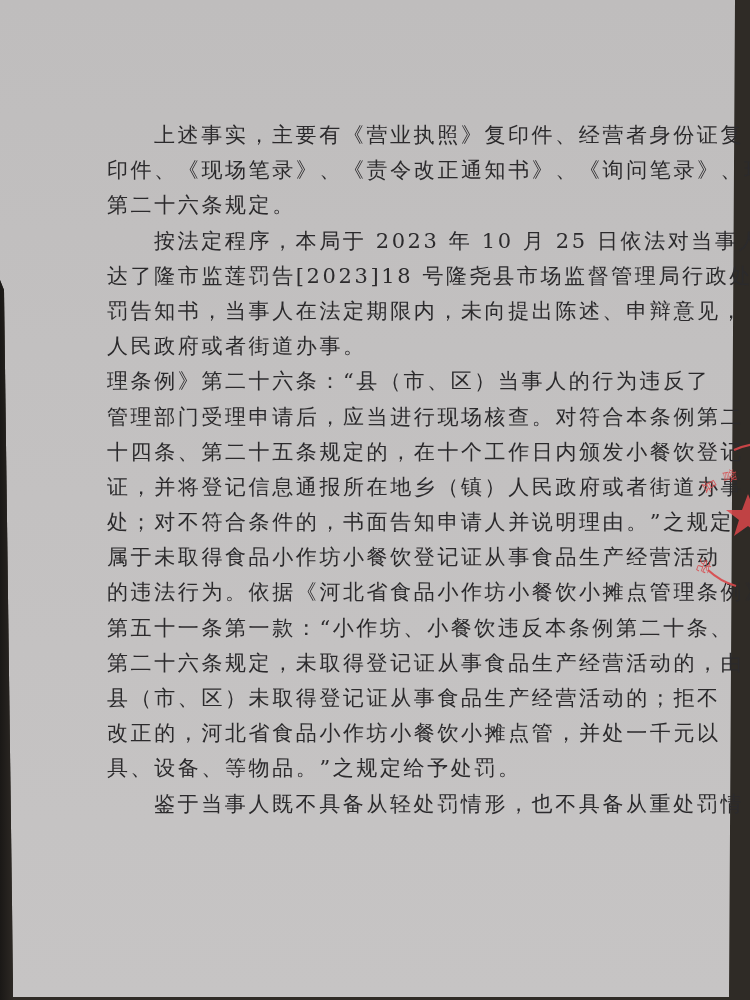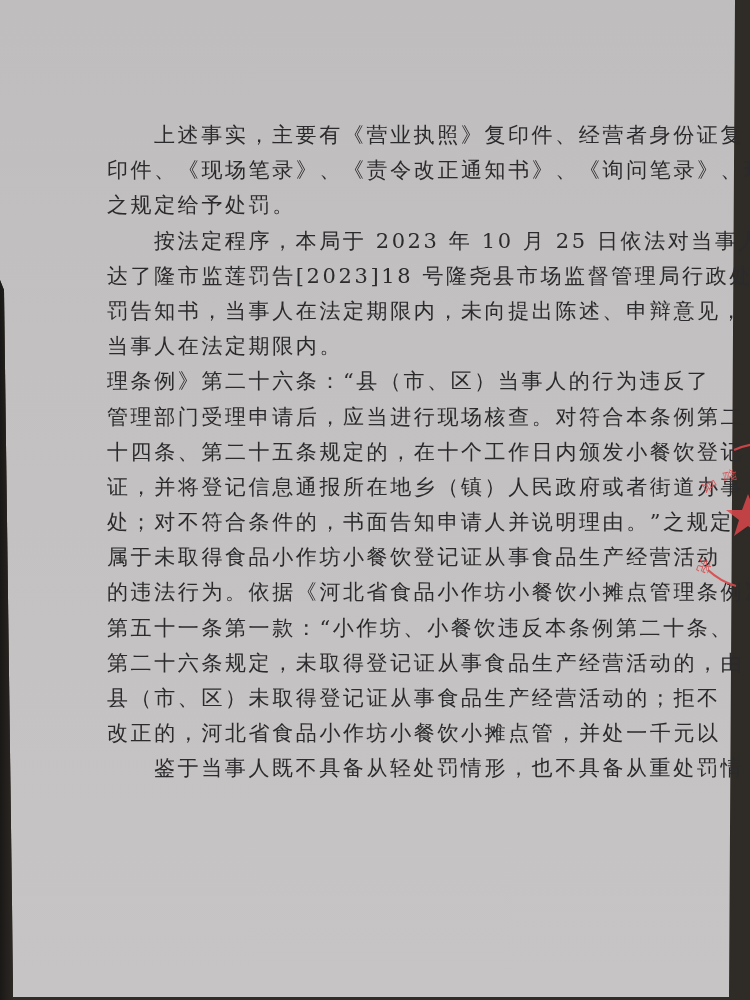--- a/index.html
+++ b/index.html
@@ -65,42 +65,43 @@
 
 <div class="stage">
   <div class="paper"></div>
   <div class="left-shadow"></div>
 
   <div class="body-text">
 
     <div class="para-block">
       <span class="line" style="padding-left:47px">上述事实，主要有《营业执照》复印件、经营者身份证复</span>
       <span class="line">印件、《现场笔录》、《责令改正通知书》、《询问笔录》、现场照</span>
-      <span class="line">之规定给予处罚。</span>
+      <span class="line">第二十六条规定。</span>
     </div>
 
     <div class="para-block">
       <span class="line" style="padding-left:47px">按法定程序，本局于 2023 年 10 月 25 日依法对当事人送</span>
       <span class="line">达了隆市监莲罚告[2023]18 号隆尧县市场监督管理局行政处</span>
       <span class="line">罚告知书，当事人在法定期限内，未向提出陈述、申辩意见，</span>
-      <span class="line">当事人在法定期限内。</span>
+      <span class="line">人民政府或者街道办事。</span>
     </div>
 
     <div class="para-block">
       <span class="line">理条例》第二十六条：“县（市、区）当事人的行为违反了</span>
       <span class="line">管理部门受理申请后，应当进行现场核查。对符合本条例第二</span>
       <span class="line">十四条、第二十五条规定的，在十个工作日内颁发小餐饮登记</span>
       <span class="line">证，并将登记信息通报所在地乡（镇）人民政府或者街道办事</span>
       <span class="line">处；对不符合条件的，书面告知申请人并说明理由。”之规定，</span>
       <span class="line">属于未取得食品小作坊小餐饮登记证从事食品生产经营活动</span>
       <span class="line">的违法行为。依据《河北省食品小作坊小餐饮小摊点管理条例》</span>
       <span class="line">第五十一条第一款：“小作坊、小餐饮违反本条例第二十条、</span>
       <span class="line">第二十六条规定，未取得登记证从事食品生产经营活动的，由</span>
       <span class="line">县（市、区）未取得登记证从事食品生产经营活动的；拒不</span>
       <span class="line">改正的，河北省食品小作坊小餐饮小摊点管，并处一千元以</span>
+      <span class="line">具、设备、等物品。”之规定给予处罚。</span>
     </div>
 
     <div class="para-block">
       <span class="line" style="padding-left:47px">鉴于当事人既不具备从轻处罚情形，也不具备从重处罚情</span>
     </div>
   </div>
 
   <svg class="seal" viewBox="0 0 120 170" width="120" height="170">
     <g fill="none" stroke="#d9474a" stroke-width="2.2" opacity="0.9">
       <path d="M 38 20 A 70 70 0 0 1 60 14"></path>

